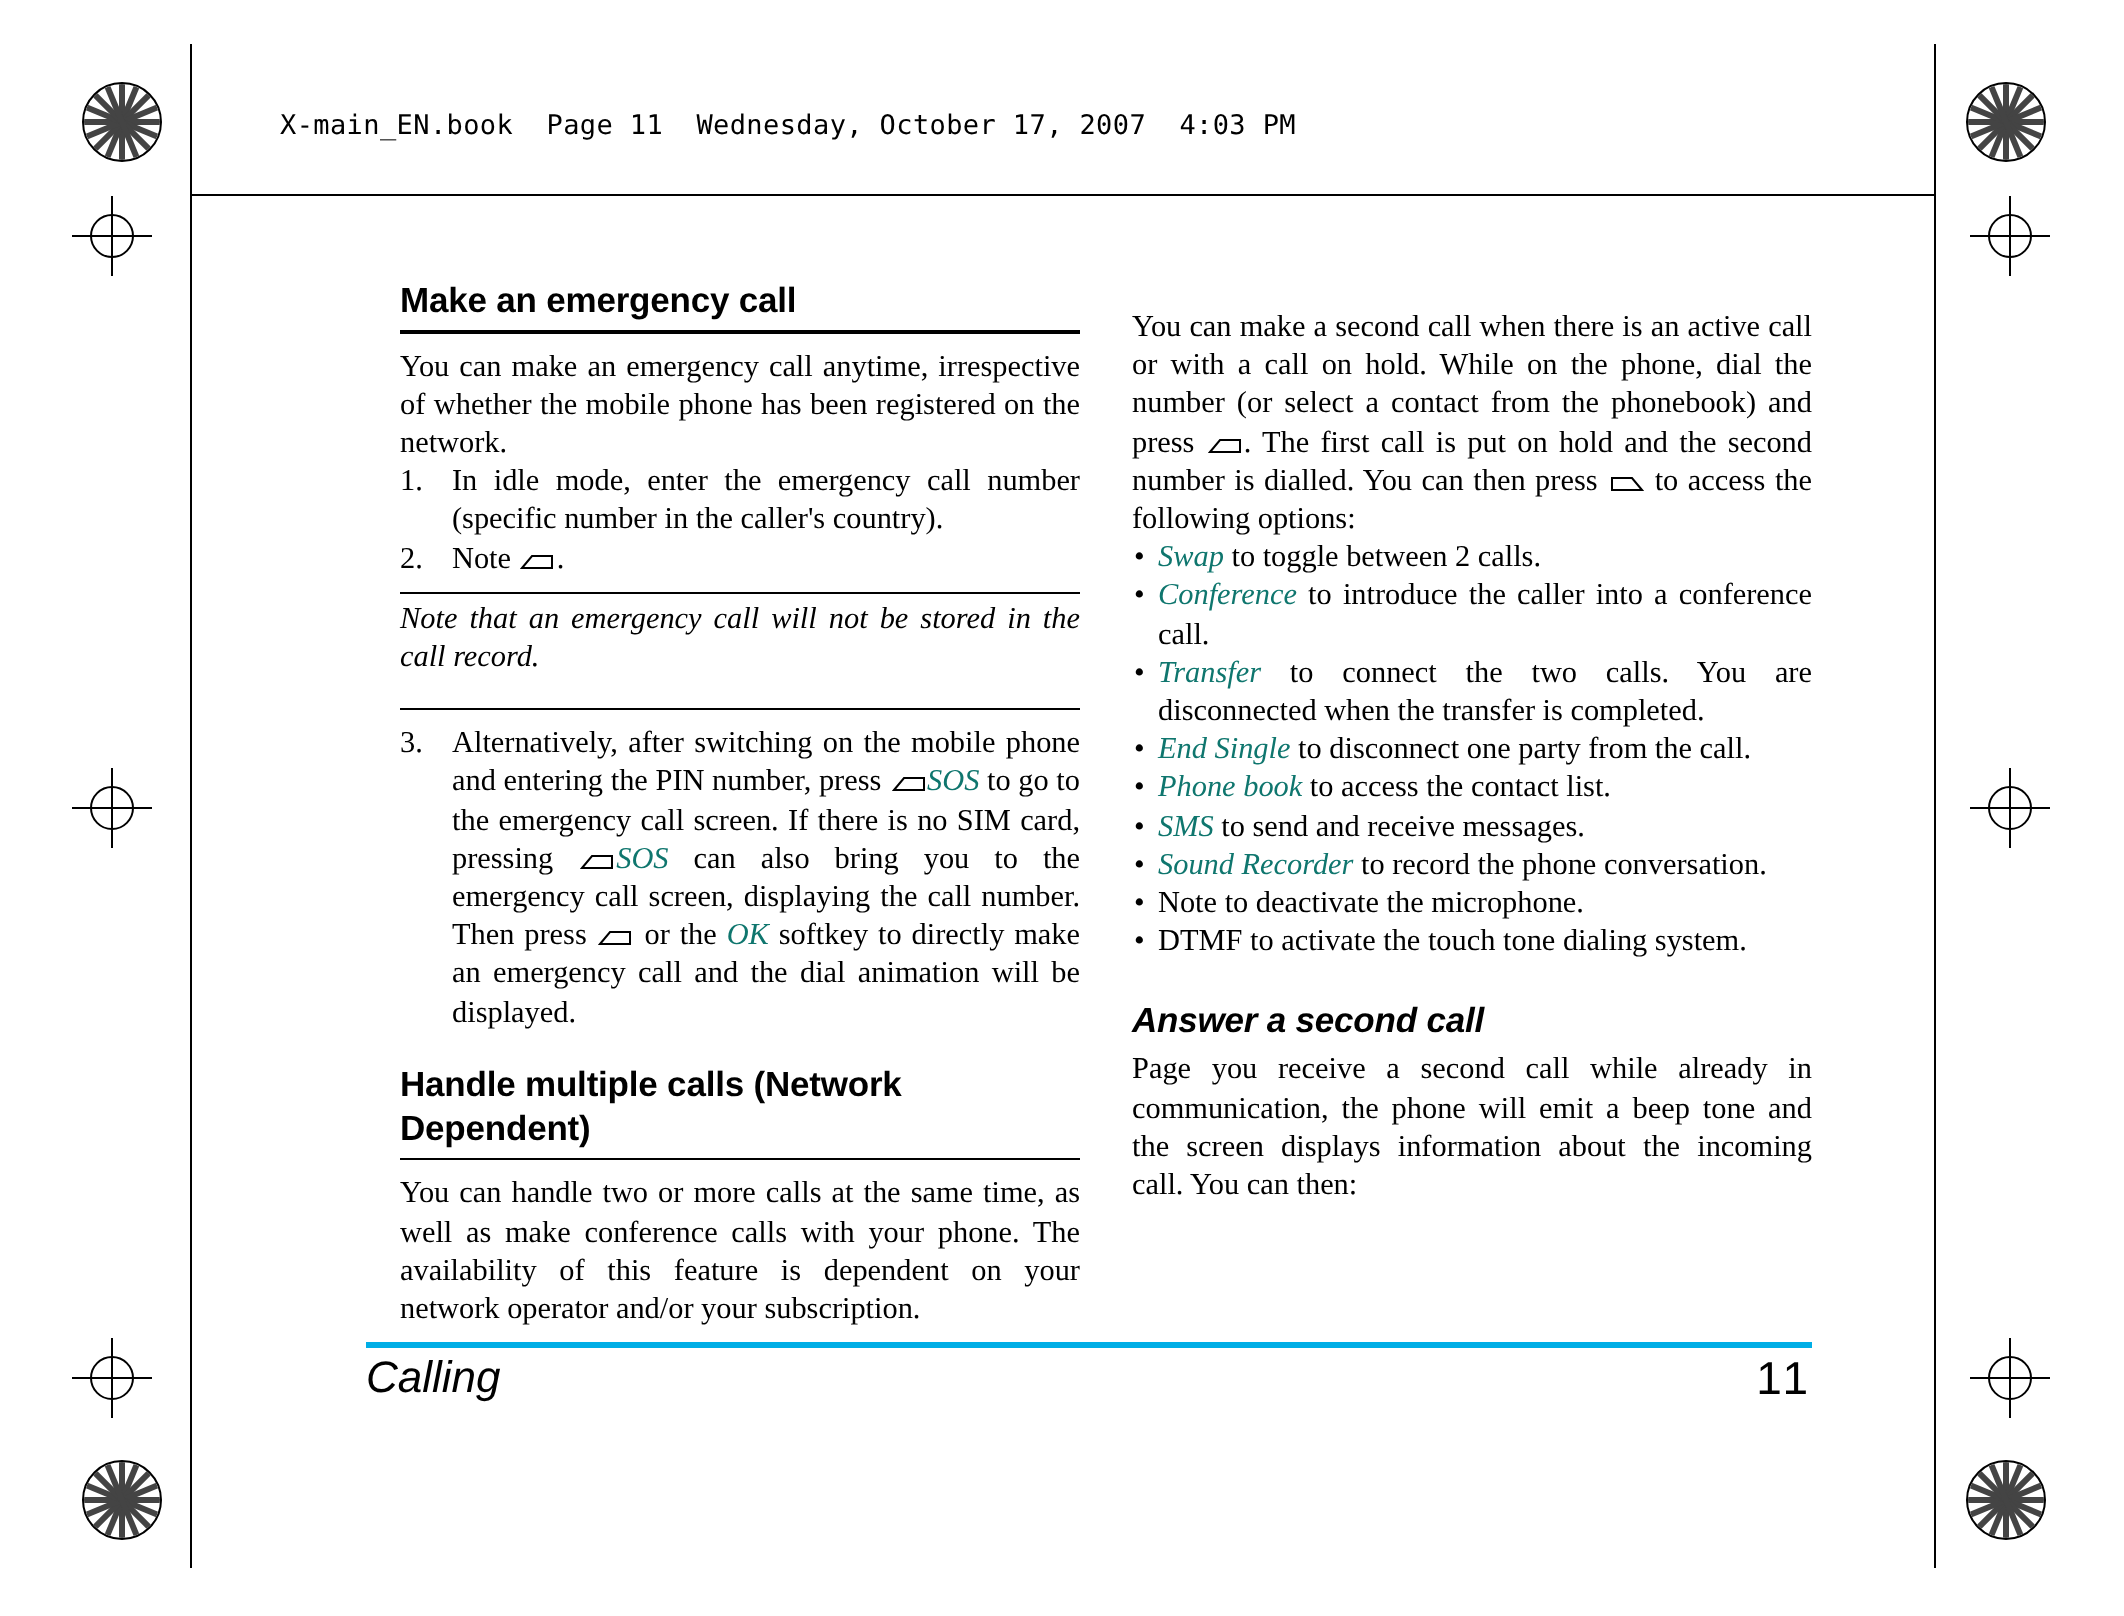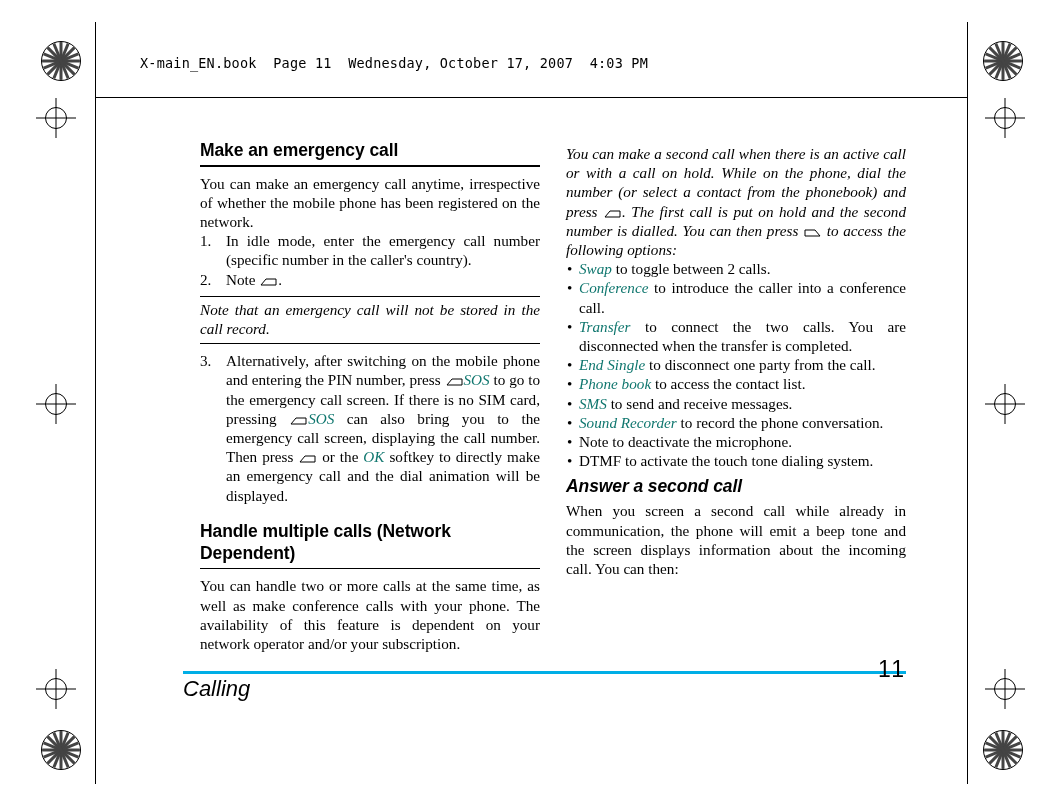--- a/index.html
+++ b/index.html
@@ -55,21 +55,21 @@
   }
   .num-item{
     display:flex;font-size:15.2px;line-height:19.2px;margin-top:0px;
   }
   .num-item .n{width:26px;flex:0 0 26px;}
   .num-item .t{flex:1;text-align:justify;}
 
   .note{
     font-style:italic;font-size:15.2px;line-height:19.2px;color:#000;
     border-top:1px solid #000;border-bottom:1px solid #000;
-    padding:3px 0 5px 0;margin:7px 0 7px 0;text-align:justify;
+    padding:3px 0 16px 0;margin:7px 0 7px 0;text-align:justify;
   }
 
   .bullets{margin:0;padding:0;list-style:none;}
   .bullets li{
     font-size:15.2px;line-height:19.2px;margin:0;padding-left:13px;
     position:relative;text-align:justify;
   }
   .bullets li:before{content:"\2022";position:absolute;left:1px;top:0;}
 
   .kw{color:#0f766e;font-style:italic;}
@@ -82,21 +82,21 @@
   .key svg{position:absolute;left:0;top:0;}
 
   
   .footrule{position:absolute;left:183px;width:723px;top:671px;height:3px;background:#00aee6;}
   .footer-left{
     position:absolute;left:183px;top:676px;
     font-family:"Liberation Sans", sans-serif;font-style:italic;
     font-size:22px;color:#000;
   }
   .footer-right{
-    position:absolute;left:806px;width:100px;top:656px;text-align:right;
+    position:absolute;left:806px;width:100px;top:676px;text-align:right;
     font-family:"Liberation Sans", sans-serif;
     font-size:23px;color:#000;letter-spacing:2px;
   }
 </style>
 </head>
 <body>
 
 <div class="starburst filled" style="left:41px;top:41px;">
   <i style="transform:translate(-50%,-50%) rotate(0deg)"></i>
     <i style="transform:translate(-50%,-50%) rotate(22.5deg)"></i>
@@ -239,38 +239,38 @@
 
   <h1 class="sec" style="margin-top:15px;line-height:22px;"><span>Handle multiple calls (Network</span><br><span>Dependent)</span></h1>
   <div class="rule"></div>
 
   <p class="body">You can handle two or more calls at the same time, as well as make conference calls with your phone. The availability of this feature is dependent on your network operator and/or your subscription.</p>
 </div>
 
 <div class="col col-right">
 
 
-  <p class="body" style="margin-top:4px;font-style:italic;"><span>You can make a second call when there is an active call or with a call on hold. While on the phone, dial the number (or select a contact from the phonebook) and press </span><span class="key"><svg width="17" height="10" viewBox="0 0 17 10">
+  <p class="body" style="margin-top:14px;"><span>You can make a second call when there is an active call or with a call on hold. While on the phone, dial the number (or select a contact from the phonebook) and press </span><span class="key"><svg width="17" height="10" viewBox="0 0 17 10">
           <path d="M1 9 L16 9 L16 3 L6 3 Z" fill="none" stroke="#000" stroke-width="1"></path>
         </svg></span><span>. The first call is put on hold and the second number is dialled. You can then press </span><span class="key"><svg width="17" height="10" viewBox="0 0 17 10">
           <path d="M16 9 L1 9 L1 3 L11 3 Z" fill="none" stroke="#000" stroke-width="1"></path>
         </svg></span><span> to access the following options:</span></p>
 
   <ul class="bullets">
     <li><span class="kw">Swap</span><span> to toggle between 2 calls.</span></li>
     <li><span class="kw">Conference</span><span> to introduce the caller into a conference call.</span></li>
     <li><span class="kw">Transfer</span><span> to connect the two calls. You are disconnected when the transfer is completed.</span></li>
     <li><span class="kw">End Single</span><span> to disconnect one party from the call.</span></li>
     <li><span class="kw">Phone book</span><span> to access the contact list.</span></li>
     <li><span class="kw">SMS</span><span> to send and receive messages.</span></li>
     <li><span class="kw">Sound Recorder</span><span> to record the phone conversation.</span></li>
     <li><span>Note to deactivate the microphone.</span></li>
     <li><span>DTMF to activate the touch tone dialing system.</span></li>
   </ul>
 
-  <h1 class="sec it" style="margin-top:6px;">Answer a second call</h1>
-
-  <p class="body" style="margin-top:2px;">When you screen a second call while already in communication, the phone will emit a beep tone and the screen displays information about the incoming call. You can then:</p>
+  <h1 class="sec it" style="margin-top:20px;">Answer a second call</h1>
+
+  <p class="body" style="margin-top:2px;">Page you receive a second call while already in communication, the phone will emit a beep tone and the screen displays information about the incoming call. You can then:</p>
 </div>
 
 <div class="footrule"></div>
 <div class="footer-left">Calling</div>
 <div class="footer-right">11</div>
 
 </body></html>

